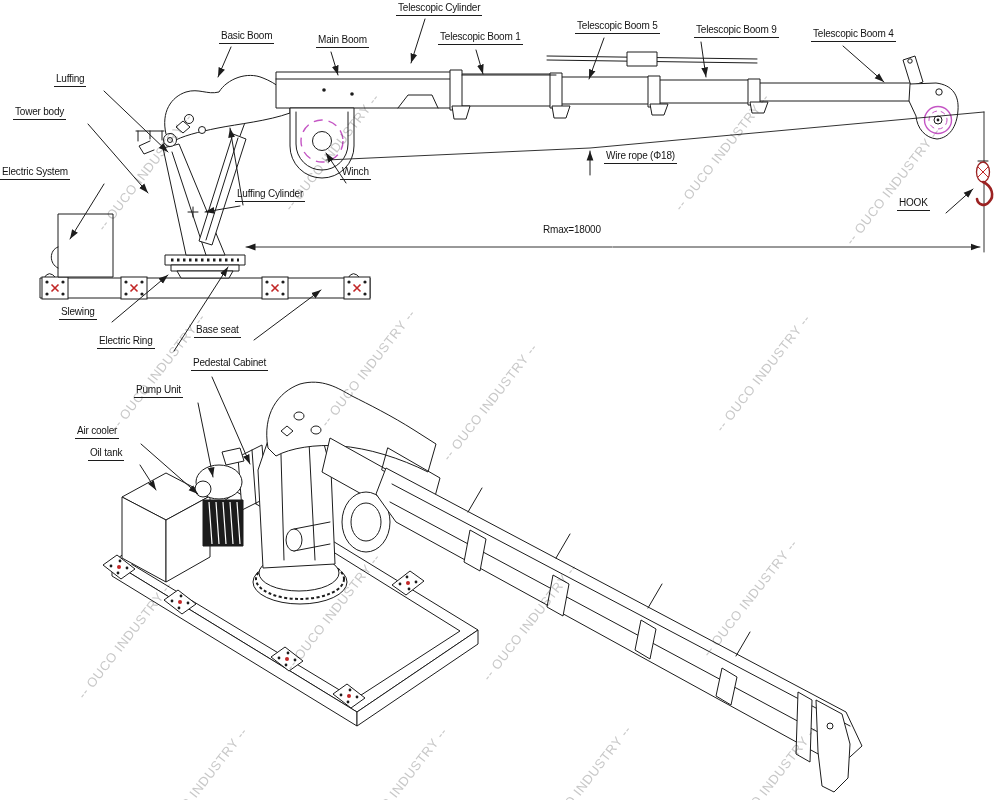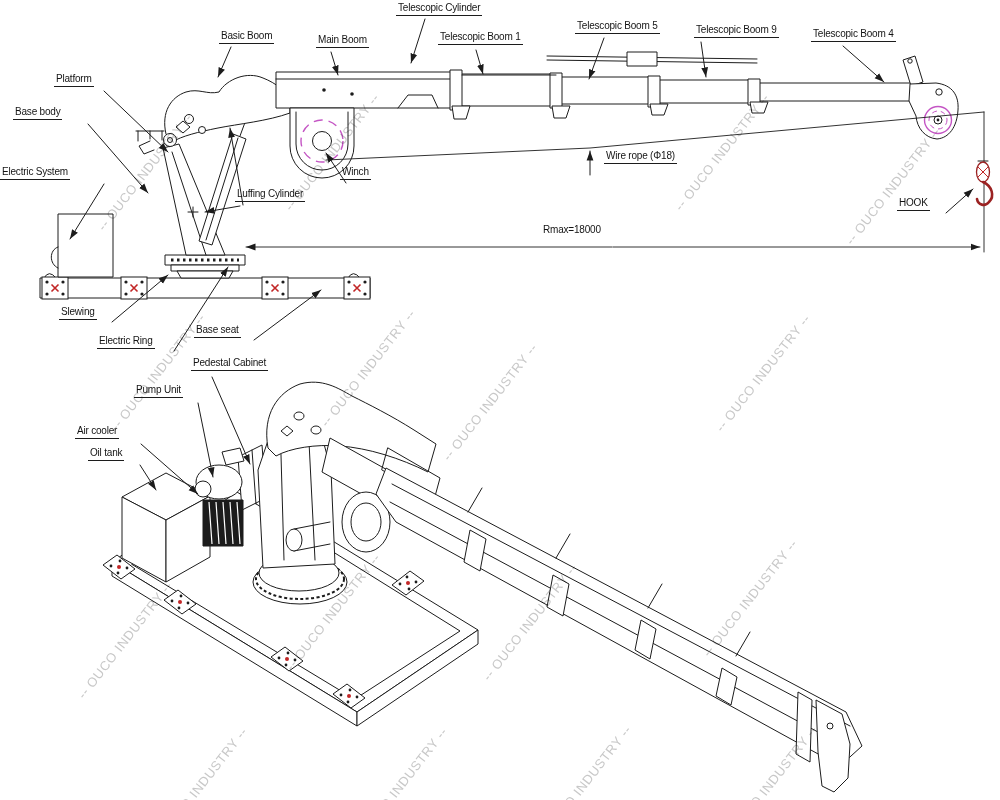--- a/index.html
+++ b/index.html
@@ -288,22 +288,22 @@
     </g>
   </svg>
 
   <div class="lbl" style="left:396px;top:2px">Telescopic Cylinder</div>
   <div class="lbl" style="left:219px;top:30px">Basic Boom</div>
   <div class="lbl" style="left:316px;top:34px">Main Boom</div>
   <div class="lbl" style="left:438px;top:31px">Telescopic Boom 1</div>
   <div class="lbl" style="left:575px;top:20px">Telescopic Boom 5</div>
   <div class="lbl" style="left:694px;top:24px">Telescopic Boom 9</div>
   <div class="lbl" style="left:811px;top:28px">Telescopic Boom 4</div>
-  <div class="lbl" style="left:54px;top:73px">Platform</div>
-  <div class="lbl" style="left:13px;top:106px">Base body</div>
+  <div class="lbl" style="left:54px;top:73px">Luffing</div>
+  <div class="lbl" style="left:13px;top:106px">Tower body</div>
   <div class="lbl" style="left:0px;top:166px">Electric System</div>
   <div class="lbl" style="left:235px;top:188px">Luffing Cylinder</div>
   <div class="lbl" style="left:340px;top:166px">Winch</div>
   <div class="lbl" style="left:604px;top:150px">Wire rope (Φ18)</div>
   <div class="lbl" style="left:897px;top:197px">HOOK</div>
   <div class="lbl nounder" style="left:541px;top:224px">Rmax=18000</div>
   <div class="lbl" style="left:59px;top:306px">Slewing</div>
   <div class="lbl" style="left:97px;top:335px">Electric Ring</div>
   <div class="lbl" style="left:194px;top:324px">Base seat</div>
   <div class="lbl" style="left:191px;top:357px">Pedestal Cabinet</div>

